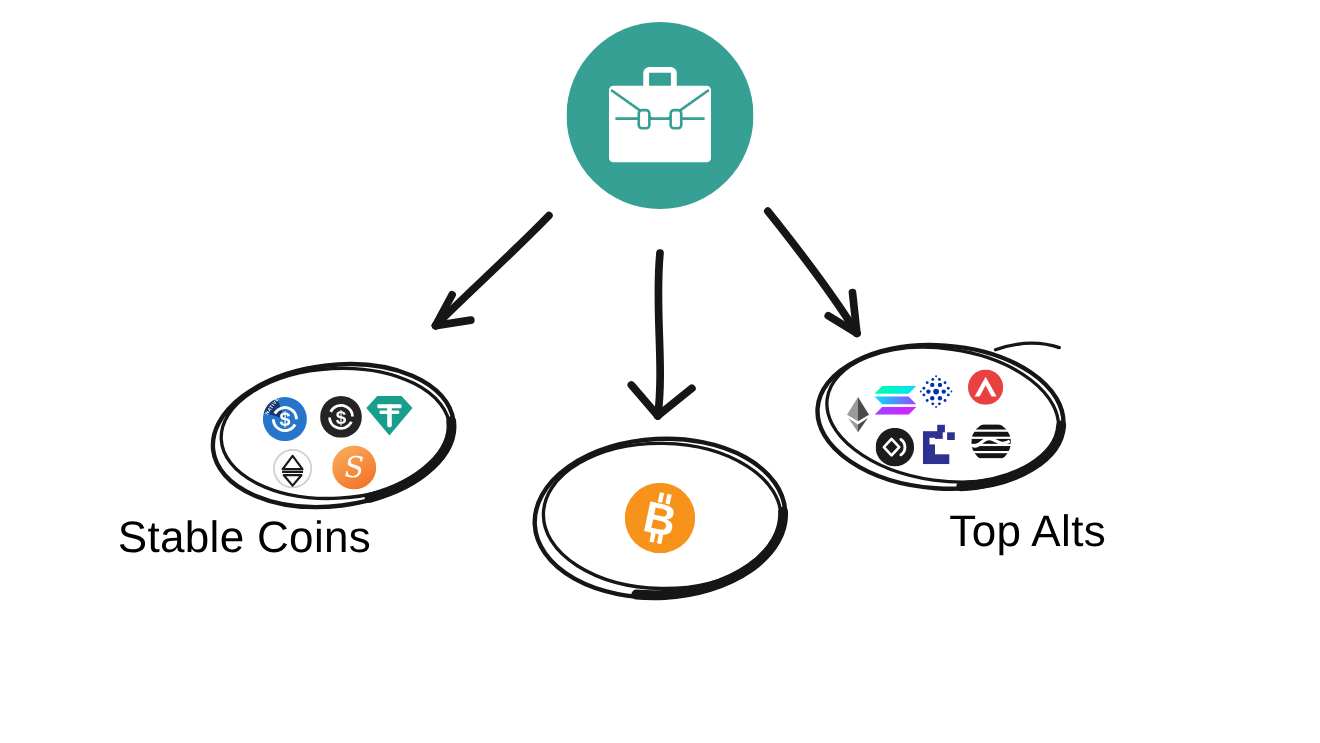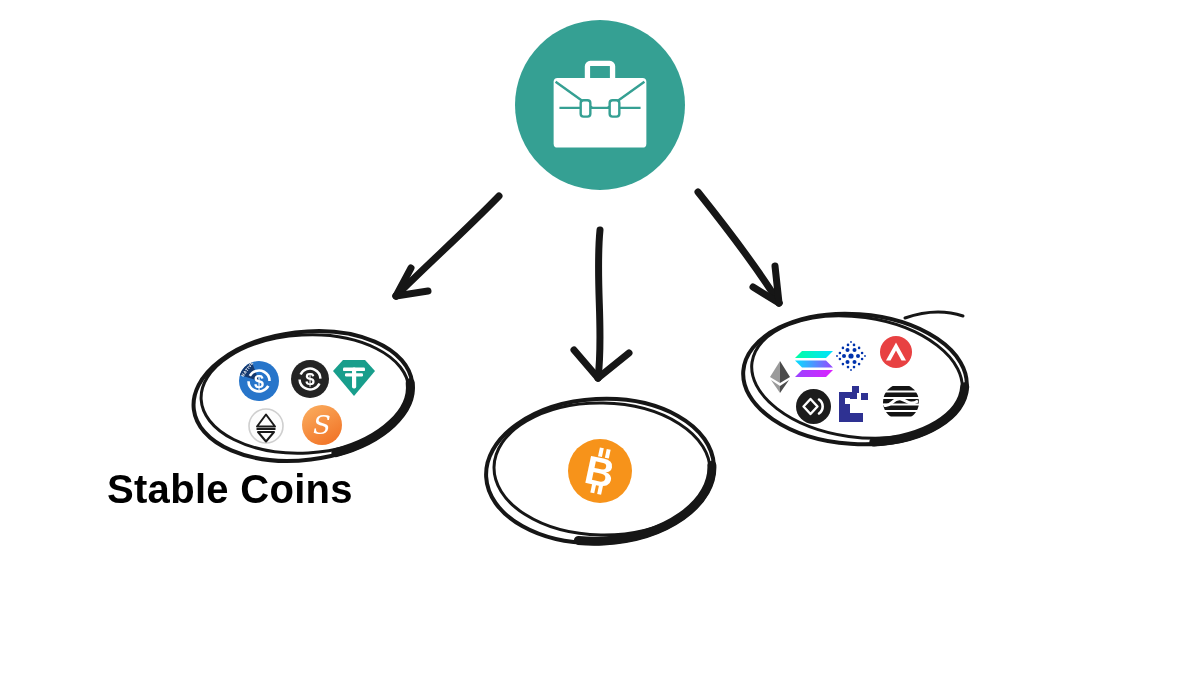--- a/index.html
+++ b/index.html
@@ -2,21 +2,21 @@
 <html><head>
 <meta charset="utf-8">
 <style>
   html,body{margin:0;padding:0;background:#fff;}
   .canvas{position:relative;width:1200px;height:675px;background:#fff;overflow:hidden;
           font-family:"Liberation Sans",sans-serif;}
   .overlay{position:absolute;left:0;top:0;width:1200px;height:675px;}
   .node{position:absolute;}
   .coin{position:absolute;}
   .coin svg,.node svg{display:block;}
-  .group-label{position:absolute;font-weight:700;color:#000;font-size:40px;letter-spacing:.3px;white-space:nowrap;}
+  .group-label{position:absolute;font-weight:400;color:#000;font-size:40px;letter-spacing:.3px;white-space:nowrap;}
   .ink{stroke:#161616;fill:none;}
 </style>
 </head>
 <body>
 
 <div class="canvas">
 
   <svg class="overlay" viewBox="0 0 1200 675">
 
     <g stroke="#161616" stroke-width="7" stroke-linecap="round" fill="none">
@@ -232,14 +232,15 @@
         <rect x="0" y="8.5" width="36" height="4.5"></rect>
         <rect x="0" y="15" width="36" height="4.5"></rect>
         <rect x="0" y="21.5" width="36" height="4.5"></rect>
         <rect x="0" y="28" width="36" height="4.5"></rect>
         <path d="M1,21 C8,24 10,13 18,15 C24,16.5 26,22 35,17" stroke="#FFFFFF" stroke-width="3" fill="none"></path>
       </g>
     </svg>
   </div>
 
   <div class="group-label" style="left:107px;top:467px;">Stable Coins</div>
+  <div class="group-label" style="left:863px;top:461px;">Top Alts</div>
 
 </div>
 
 </body></html>

